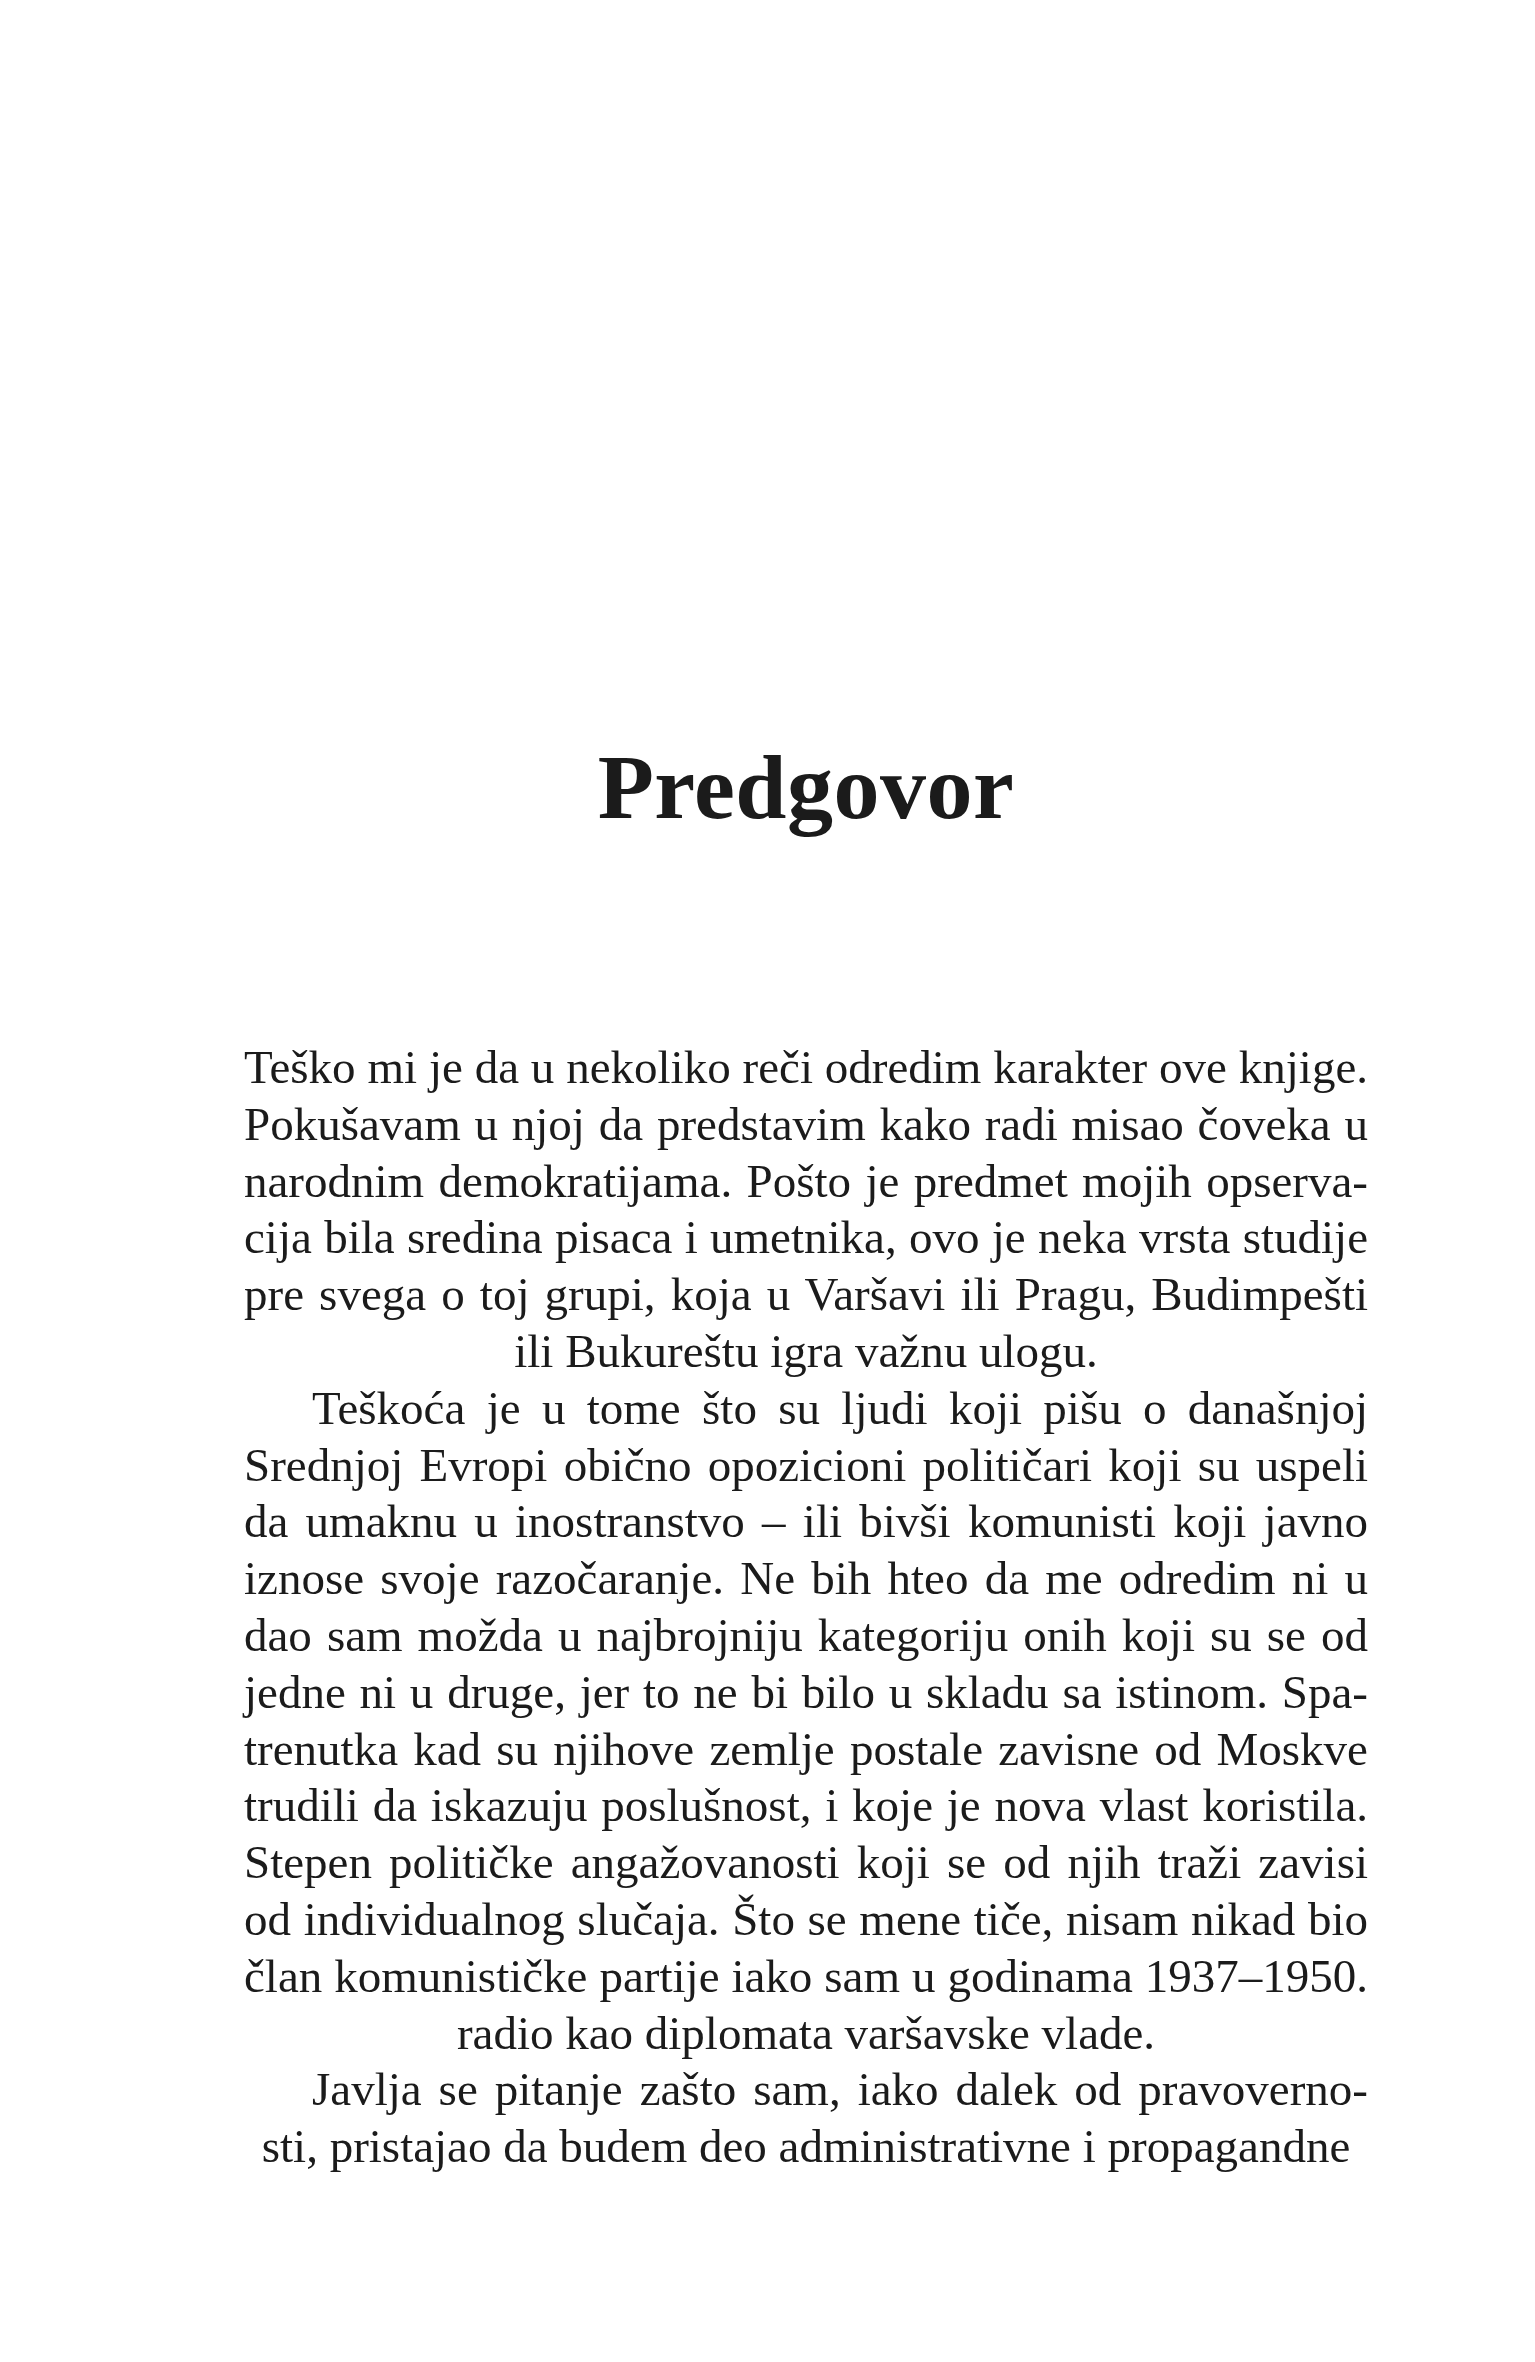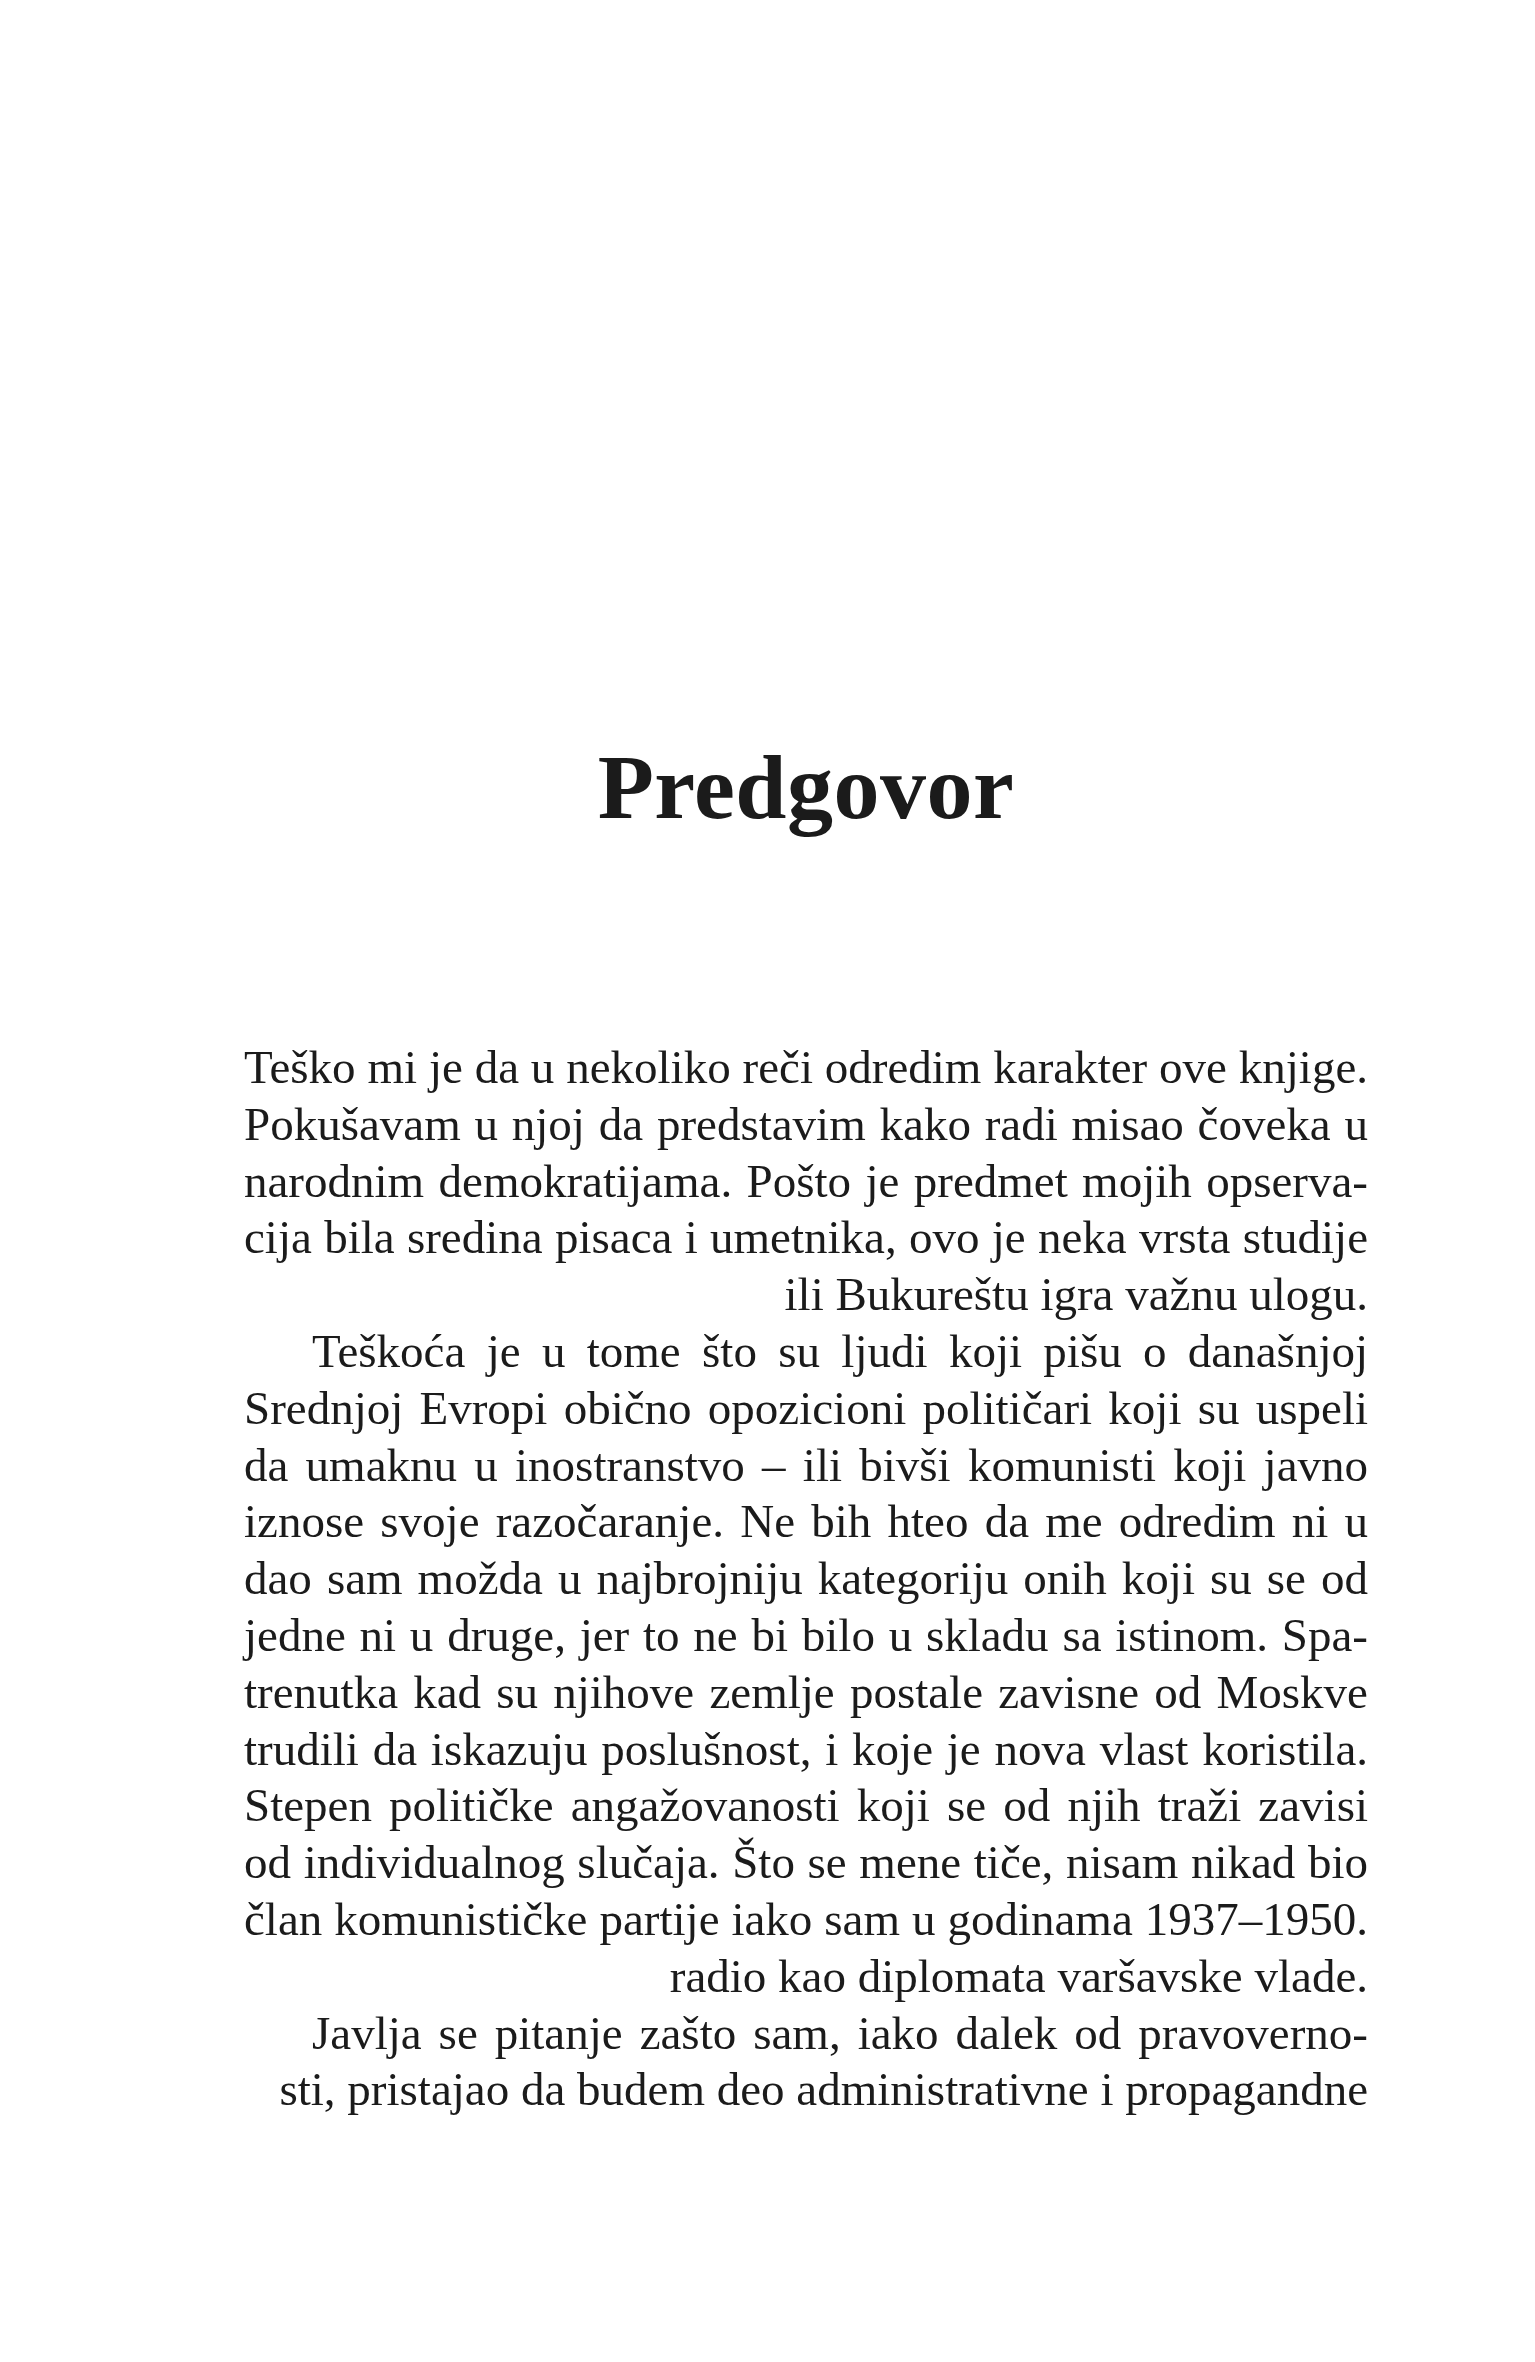--- a/index.html
+++ b/index.html
@@ -31,41 +31,42 @@
     text-align: center;
     letter-spacing: 0.5px;
   }
   .body-text {
     margin-top: 206px;
     font-size: 47px;
   }
   .line {
     line-height: 56.8px;
     white-space: normal;
-    text-align: right;
+    text-align: center;
   }
   .line.justify {
     text-align: justify;
     text-align-last: justify;
   }
   .line.indent {
     text-indent: 68px;
   }
 </style>
 </head>
 <body>
 
 <div class="page">
   <div class="content">
     <h1 class="title">Predgovor</h1>
     <div class="body-text">
         <div class="line justify">Teško mi je da u nekoliko reči odredim karakter ove knjige.</div>
         <div class="line justify">Pokušavam u njoj da predstavim kako radi misao čoveka u</div>
         <div class="line justify">narodnim demokratijama. Pošto je predmet mojih opserva-</div>
         <div class="line justify">cija bila sredina pisaca i umetnika, ovo je neka vrsta studije</div>
+        <div class="line justify">pre svega o toj grupi, koja u Varšavi ili Pragu, Budimpešti</div>
         <div class="line">ili Bukureštu igra važnu ulogu.</div>
         <div class="line justify indent">Teškoća je u tome što su ljudi koji pišu o današnjoj</div>
         <div class="line justify">Srednjoj Evropi obično opozicioni političari koji su uspeli</div>
         <div class="line justify">da umaknu u inostranstvo – ili bivši komunisti koji javno</div>
         <div class="line justify">iznose svoje razočaranje. Ne bih hteo da me odredim ni u</div>
         <div class="line justify">dao sam možda u najbrojniju kategoriju onih koji su se od</div>
         <div class="line justify">jedne ni u druge, jer to ne bi bilo u skladu sa istinom. Spa-</div>
         <div class="line justify">trenutka kad su njihove zemlje postale zavisne od Moskve</div>
         <div class="line justify">trudili da iskazuju poslušnost, i koje je nova vlast koristila.</div>
         <div class="line justify">Stepen političke angažovanosti koji se od njih traži zavisi</div>

